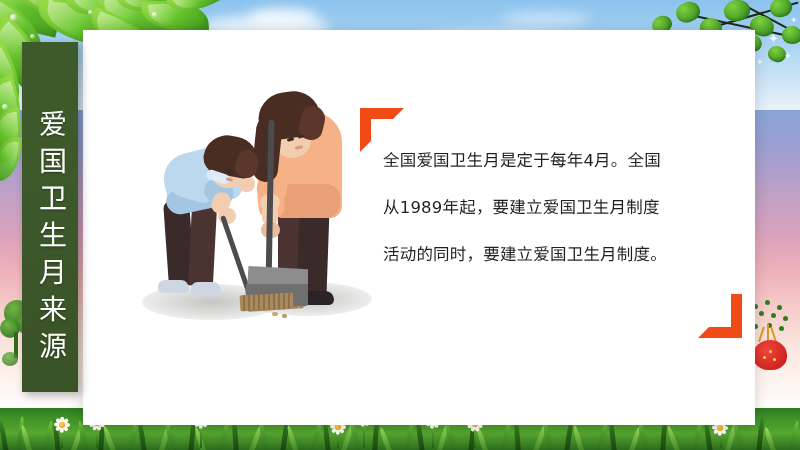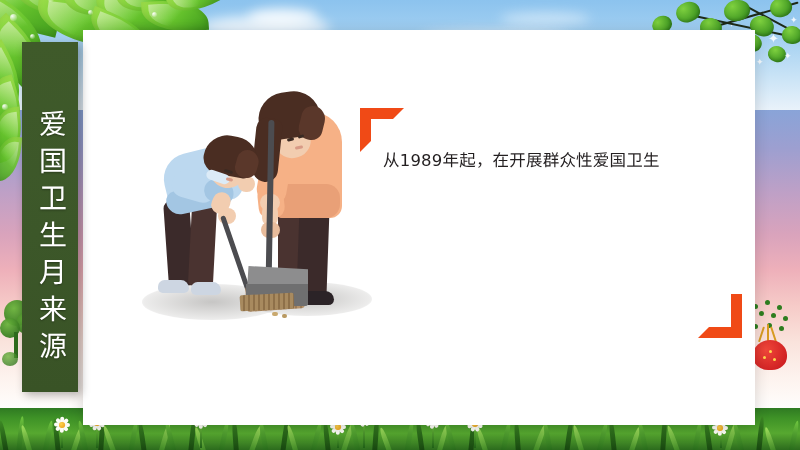--- a/index.html
+++ b/index.html
@@ -558,16 +558,18 @@
   <div class="bracket tl">
     <span class="h"></span>
     <span class="v"></span>
   </div>
   <div class="bracket br">
     <span class="h"></span>
     <span class="v"></span>
   </div>
 
   <div class="body-text">
-    <div>从1989年起，在开展群众性爱国卫生</div>
+    <div>全国爱国卫生月是定于每年4月。全国</div>
+    <div>从1989年起，要建立爱国卫生月制度</div>
+    <div>活动的同时，要建立爱国卫生月制度。</div>
   </div>
 
 </div>
 
 </body></html>

